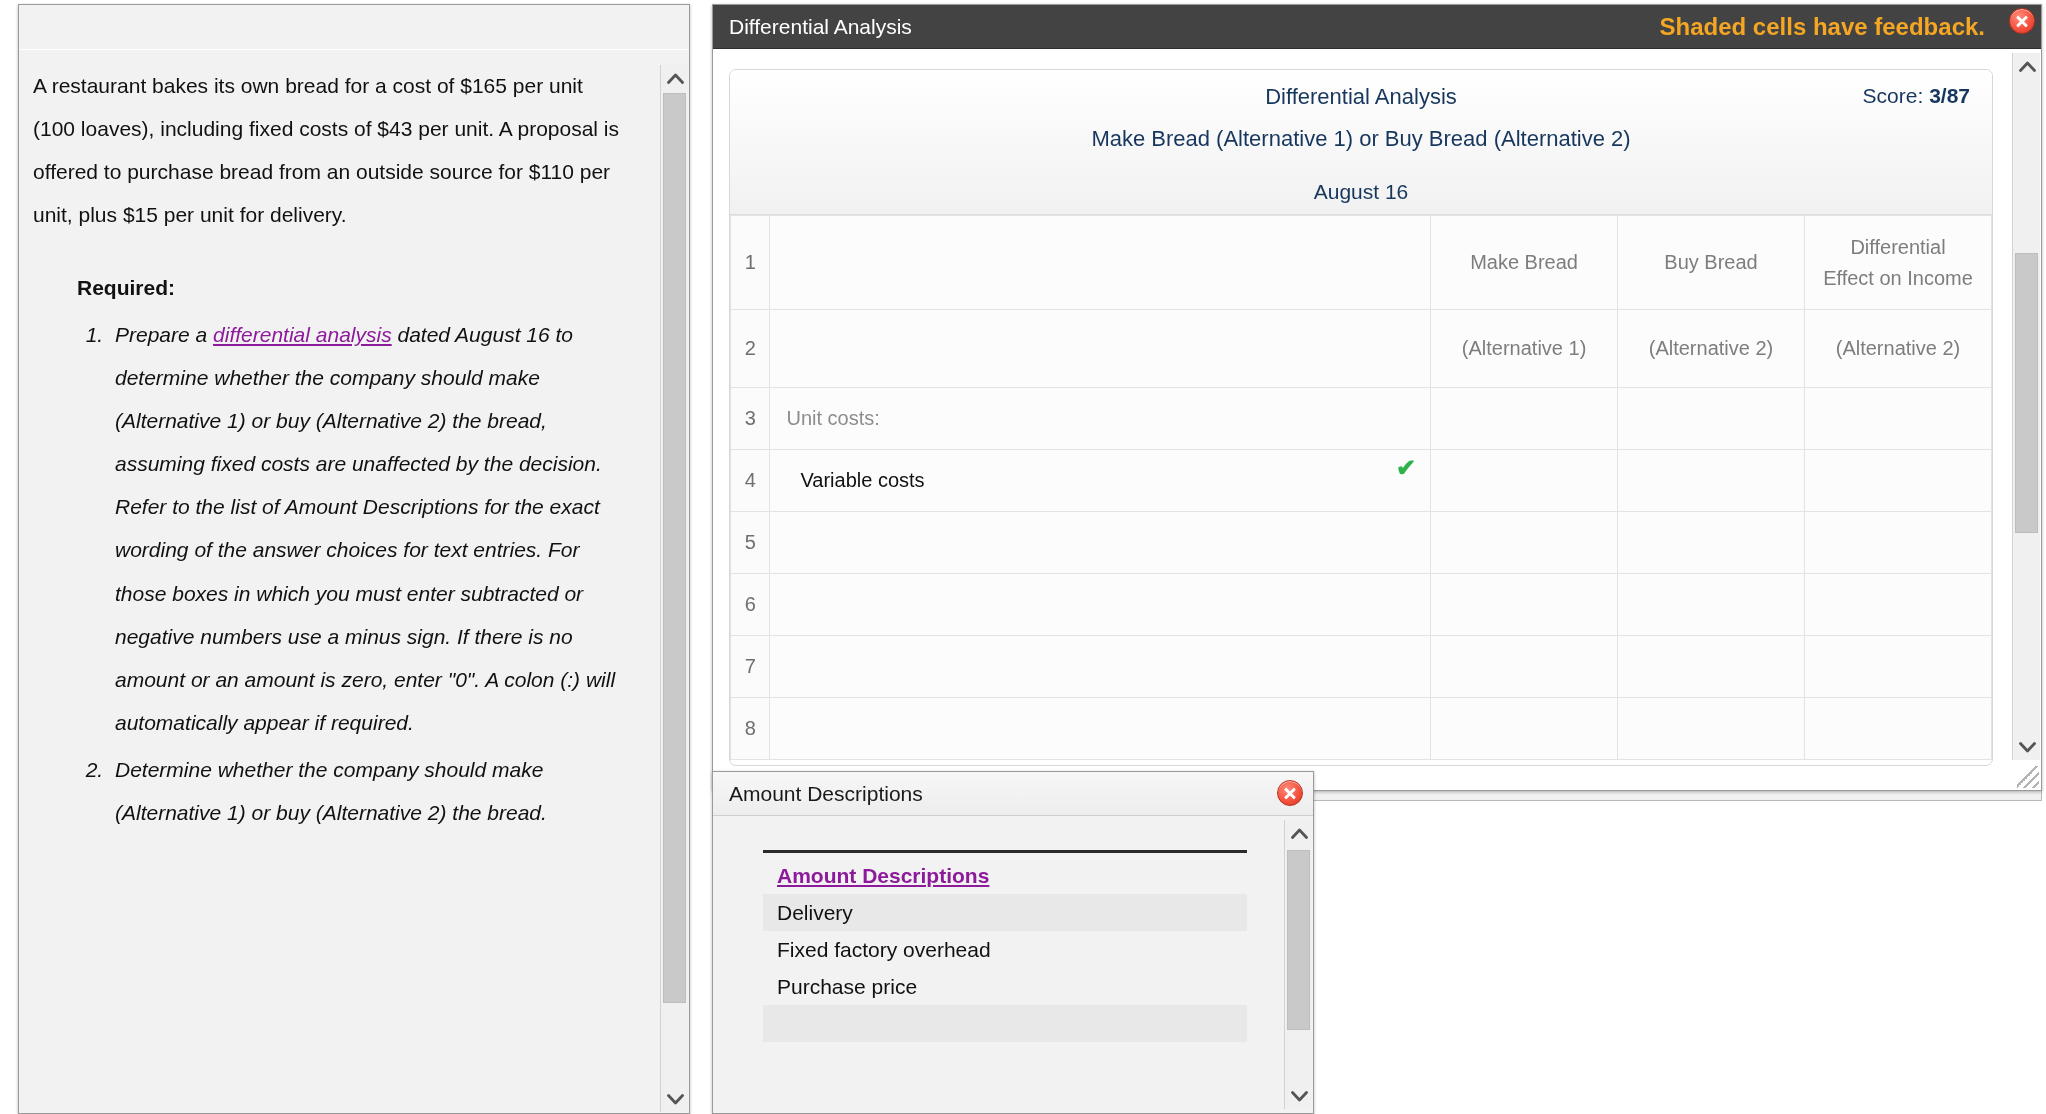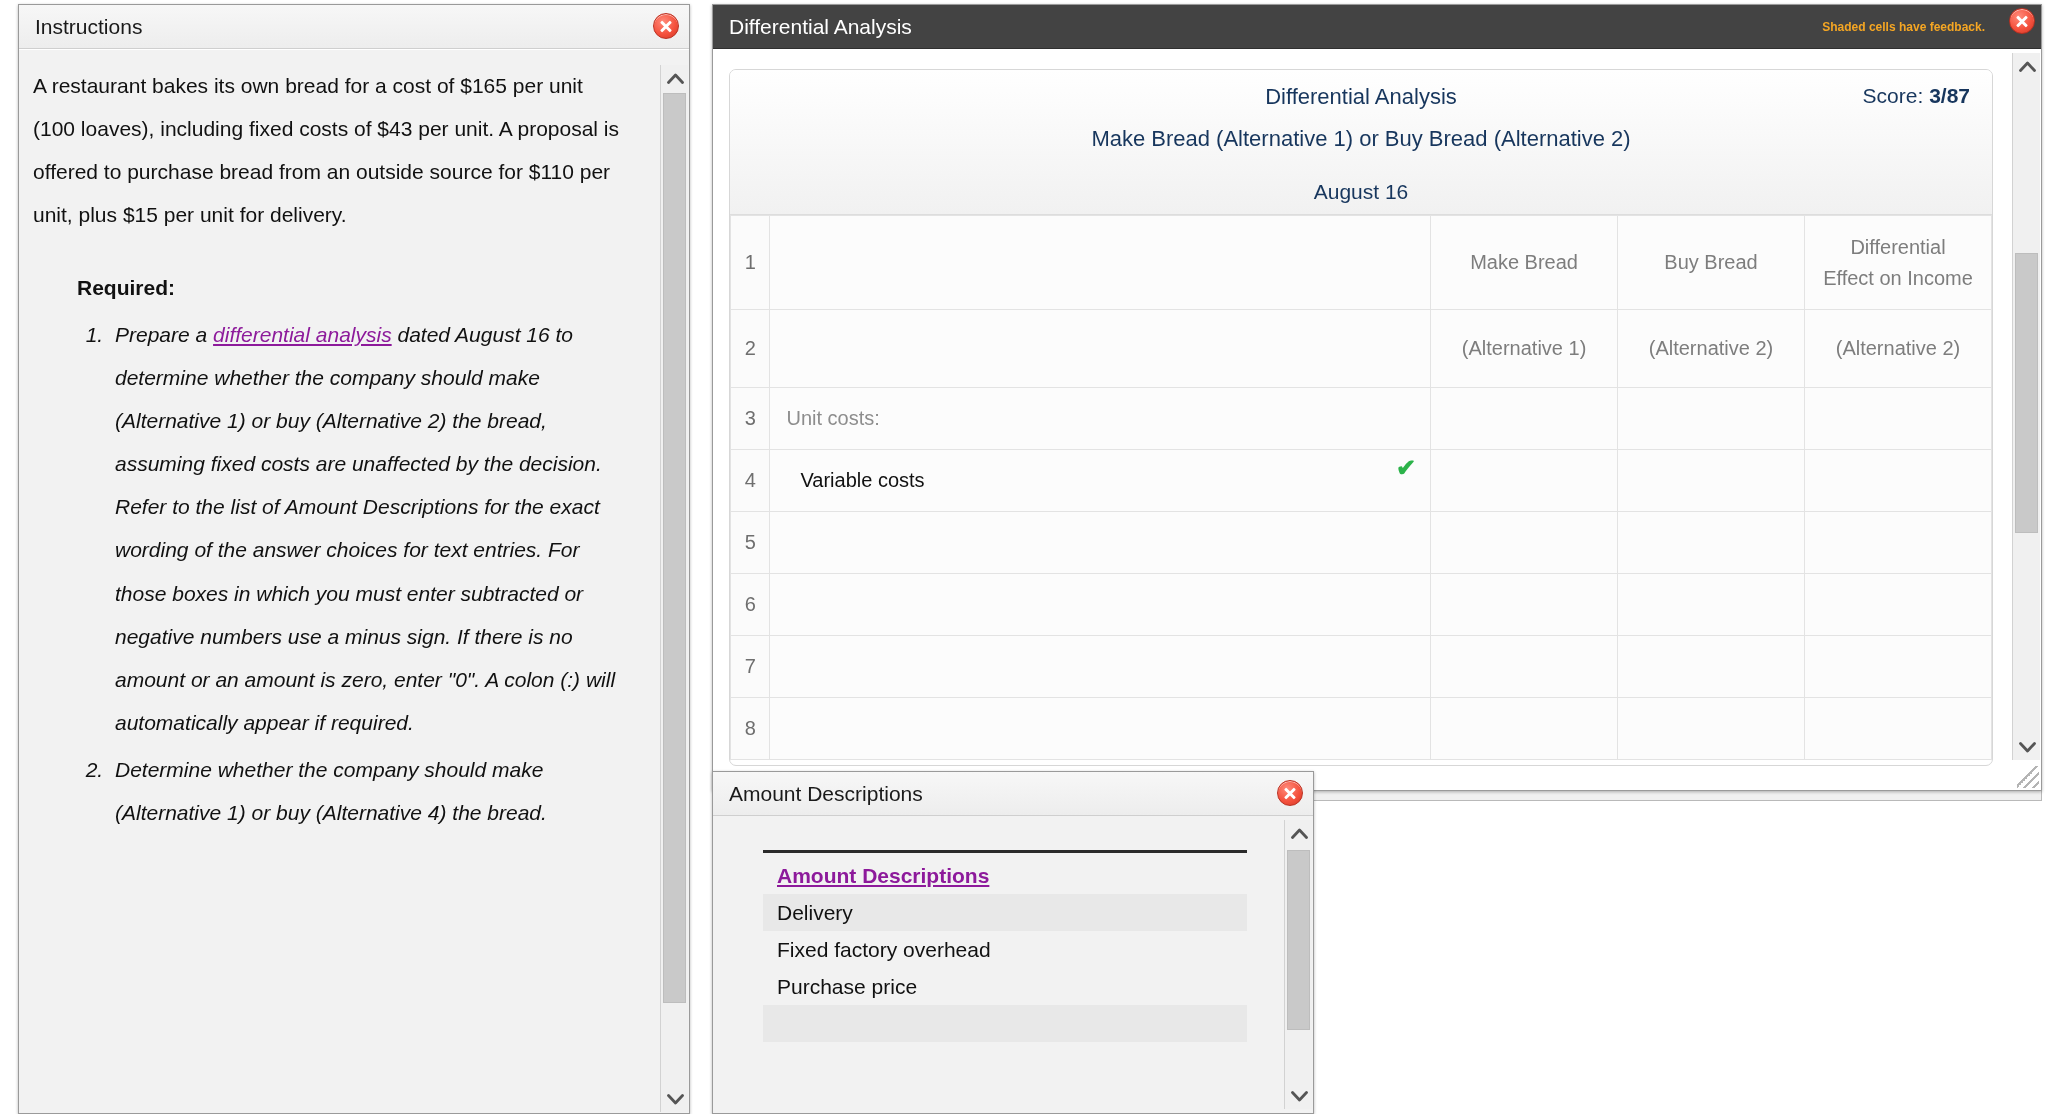--- a/index.html
+++ b/index.html
@@ -31,21 +31,21 @@
   }
   .win-title.dark {
     background: #434343;
     color: #ffffff;
     border-bottom: 1px solid #2f2f2f;
   }
   .win-title .feedback-note {
     position: absolute;
     right: 56px; top: 0;
     color: #f5a623;
-    font-size: 12px;
+    font-size: 24px;
     font-weight: bold;
   }
   .closebtn {
     position: absolute;
     width: 26px; height: 26px;
     border-radius: 50%;
     background: radial-gradient(circle at 38% 32%, #ff8a7a 0%, #f4503c 58%, #cf3725 100%);
     border: 1px solid #bb2f20;
     box-shadow: inset 0 1px 0 rgba(255,255,255,.55);
     cursor: pointer;
@@ -250,32 +250,28 @@
     width: 730px; height: 30px;
     background: #f0f0f0;
     border: 1px solid #b9b9b9;
     border-left: none;
   }
 </style>
 </head>
 <body>
 
 <div class="win" id="instructions">
-  <div class="win-title">
-    <span>Instructions</span>
-    <div class="closebtn" style="right:10px; top:8px;"></div>
-  </div>
 
   <div class="body">
     <div class="instr-text">
       <p class="lead">A restaurant bakes its own bread for a cost of $165 per unit (100 loaves), including fixed costs of $43 per unit. A proposal is offered to purchase bread from an outside source for $110 per unit, plus $15 per unit for delivery.</p>
       <div class="req-head">Required:</div>
       <ol class="req">
         <li><span>Prepare a </span><span class="link">differential analysis</span><span> dated August 16 to determine whether the company should make (Alternative 1) or buy (Alternative 2) the bread, assuming fixed costs are unaffected by the decision. Refer to the list of Amount Descriptions for the exact wording of the answer choices for text entries. For those boxes in which you must enter subtracted or negative numbers use a minus sign. If there is no amount or an amount is zero, enter "0". A colon (:) will automatically appear if required.</span></li>
-        <li><span>Determine whether the company should make (Alternative 1) or buy (Alternative 4) the bread.</span></li>
+        <li><span>Determine whether the company should make (Alternative 1) or buy (Alternative 2) the bread.</span></li>
       </ol>
     </div>
   </div>
 
   <div class="vscroll" id="instr-scroll" style="right:1px; top:60px; bottom:1px;">
     <div class="arrow up">
       <svg class="chev" width="17" height="11" viewBox="0 0 17 11">
           <path d="M1.5 9.5 L8.5 2 L15.5 9.5" stroke="#555" stroke-width="2.8" fill="none" stroke-linecap="round" stroke-linejoin="round"></path>
         </svg>
     </div>

